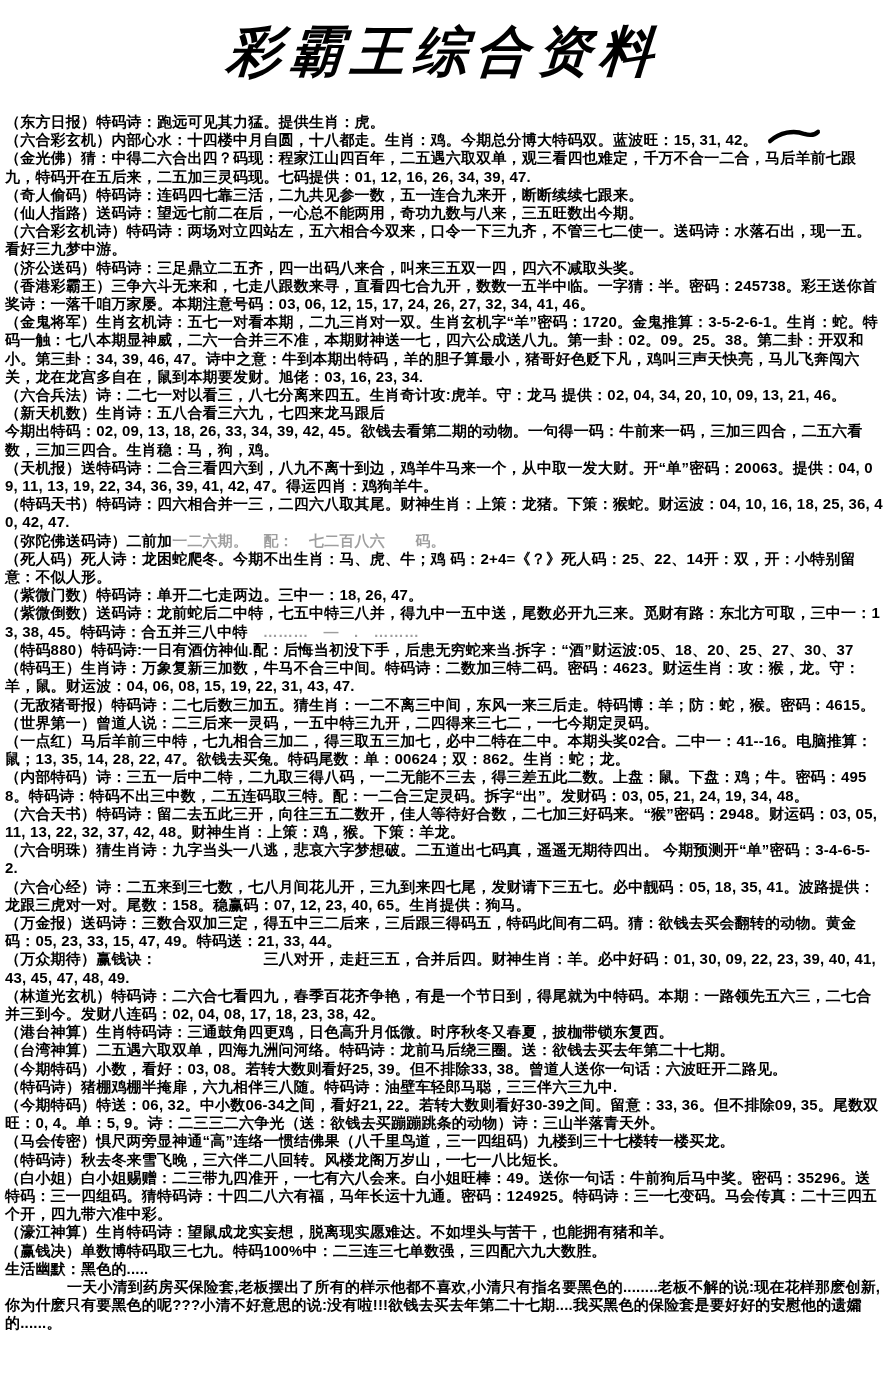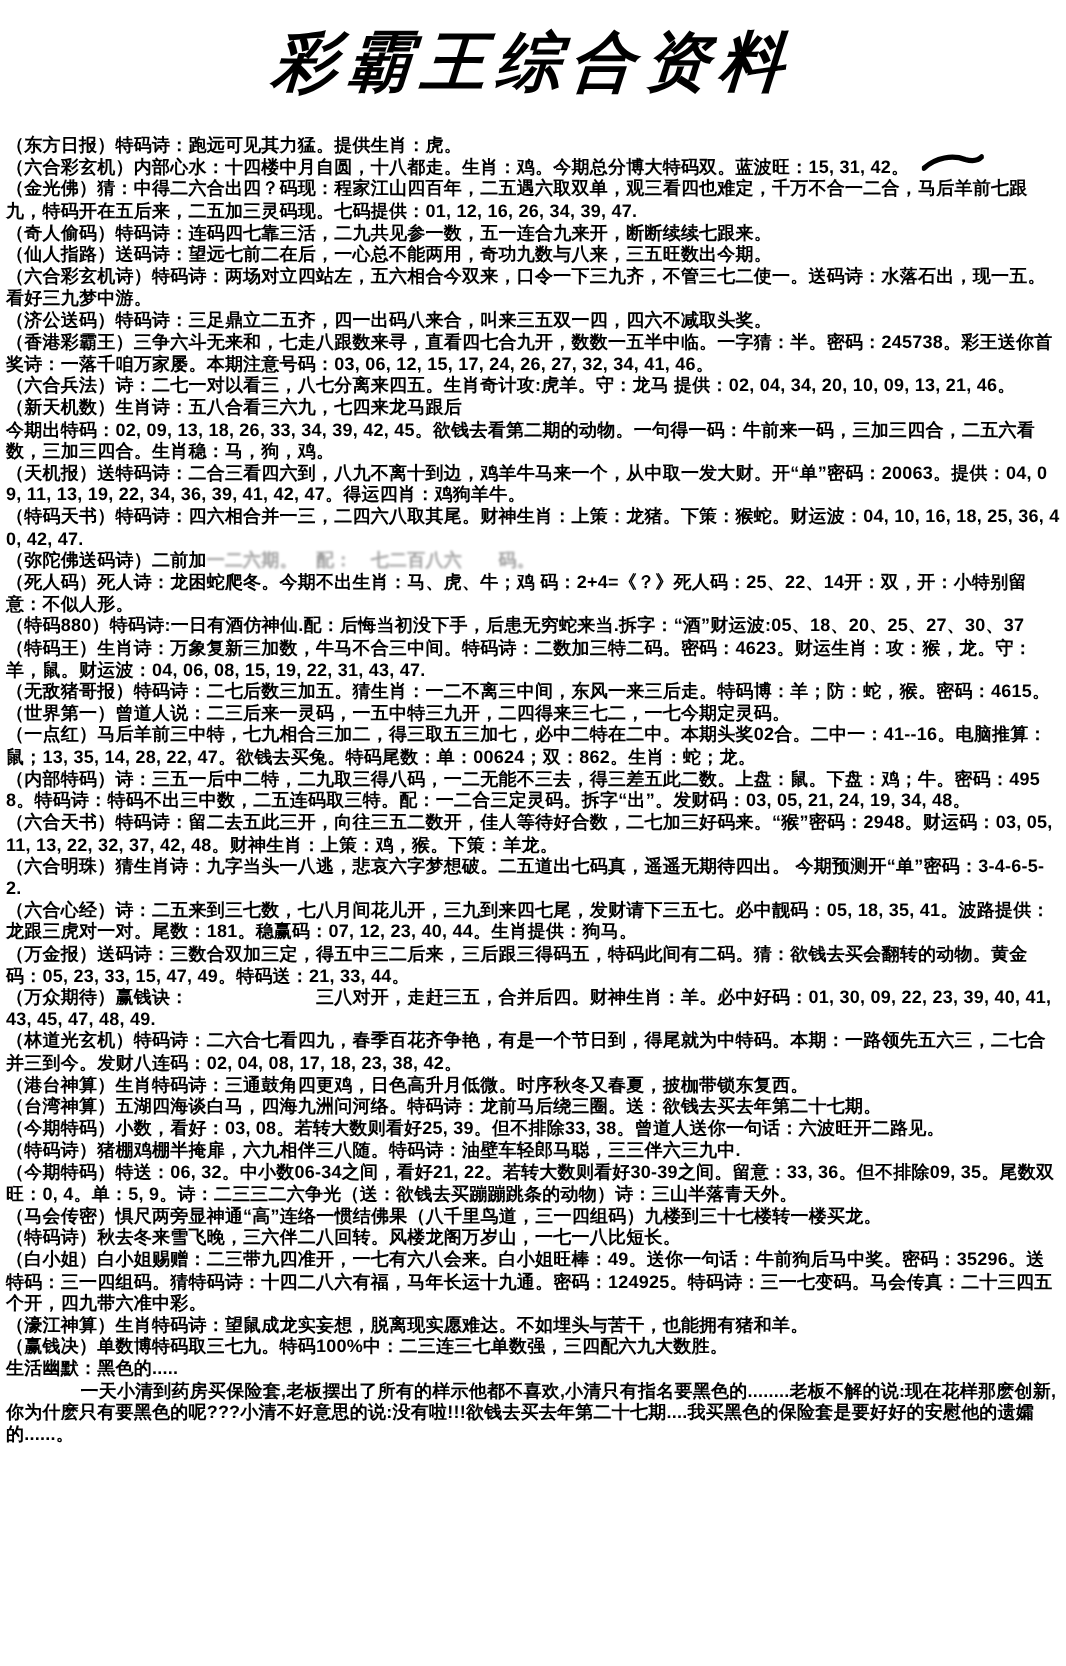--- a/index.html
+++ b/index.html
@@ -48,41 +48,44 @@
       <p><span>（东方日报）特码诗：跑远可见其力猛。提供生肖：虎。</span></p>
       <p><span>（六合彩玄机）内部心水：十四楼中月自圆，十八都走。生肖：鸡。今期总分博大特码双。蓝波旺：15, 31, 42。</span><svg class="swoosh" viewBox="0 0 60 16" width="52" height="14">
           <path d="M2 13 C14 3 30 1 42 6 C48 8 54 8 58 4" fill="none" stroke="#000" stroke-width="5" stroke-linecap="round"></path>
         </svg></p>
       <p><span>（金光佛）猜：中得二六合出四？码现：程家江山四百年，二五遇六取双单，观三看四也难定，千万不合一二合，马后羊前七跟九，特码开在五后来，二五加三灵码现。七码提供：01, 12, 16, 26, 34, 39, 47.</span></p>
       <p><span>（奇人偷码）特码诗：连码四七靠三活，二九共见参一数，五一连合九来开，断断续续七跟来。</span></p>
       <p><span>（仙人指路）送码诗：望远七前二在后，一心总不能两用，奇功九数与八来，三五旺数出今期。</span></p>
       <p><span>（六合彩玄机诗）特码诗：两场对立四站左，五六相合今双来，口令一下三九齐，不管三七二使一。送码诗：水落石出，现一五。看好三九梦中游。</span></p>
       <p><span>（济公送码）特码诗：三足鼎立二五齐，四一出码八来合，叫来三五双一四，四六不减取头奖。</span></p>
       <p><span>（香港彩霸王）三争六斗无来和，七走八跟数来寻，直看四七合九开，数数一五半中临。一字猜：半。密码：245738。彩王送你首奖诗：一落千咱万家屡。本期注意号码：03, 06, 12, 15, 17, 24, 26, 27, 32, 34, 41, 46。</span></p>
+      <p><span>（金鬼将军）生肖玄机诗：五七一对看本期，二九三肖对一双。生肖玄机字“羊”密码：1720。金鬼推算：3-5-2-6-1。生肖：蛇。特码一触：七八本期显神威，二六一合并三不准，本期财神送一七，四六公成送八九。第一卦：02。09。25。38。第二卦：开双和小。第三卦：34, 39, 46, 47。诗中之意：牛到本期出特码，羊的胆子算最小，猪哥好色贬下凡，鸡叫三声天快亮，马儿飞奔闯六关，龙在龙宫多自在，鼠到本期要发财。旭佬：03, 16, 23, 34.</span></p>
       <p><span>（六合兵法）诗：二七一对以看三，八七分离来四五。生肖奇计攻:虎羊。守：龙马 提供：02, 04, 34, 20, 10, 09, 13, 21, 46。</span></p>
       <p><span>（新天机数）生肖诗：五八合看三六九，七四来龙马跟后</span></p>
       <p><span>今期出特码：02, 09, 13, 18, 26, 33, 34, 39, 42, 45。欲钱去看第二期的动物。一句得一码：牛前来一码，三加三四合，二五六看数，三加三四合。生肖稳：马，狗，鸡。</span></p>
       <p><span>（天机报）送特码诗：二合三看四六到，八九不离十到边，鸡羊牛马来一个，从中取一发大财。开“单”密码：20063。提供：04, 09, 11, 13, 19, 22, 34, 36, 39, 41, 42, 47。得运四肖：鸡狗羊牛。</span></p>
       <p><span>（特码天书）特码诗：四六相合并一三，二四六八取其尾。财神生肖：上策：龙猪。下策：猴蛇。财运波：04, 10, 16, 18, 25, 36, 40, 42, 47.</span></p>
       <p><span>（弥陀佛送码诗）二前加</span><span class="faded">一二六期。　配：　七二百八六　　码。</span></p>
       <p><span>（死人码）死人诗：龙困蛇爬冬。今期不出生肖：马、虎、牛；鸡 码：2+4=《？》死人码：25、22、14开：双，开：小特别留意：不似人形。</span></p>
+      <p><span>（紫微门数）特码诗：单开二七走两边。三中一：18, 26, 47。</span></p>
+      <p><span>（紫微倒数）送码诗：龙前蛇后二中特，七五中特三八并，得九中一五中送，尾数必开九三来。觅财有路：东北方可取，三中一：13, 38, 45。特码诗：合五并三八中特</span><span class="faded">　………　—　.　………</span></p>
       <p><span>（特码880）特码诗:一日有酒仿神仙.配：后悔当初没下手，后患无穷蛇来当.拆字：“酒”财运波:05、18、20、25、27、30、37</span></p>
       <p><span>（特码王）生肖诗：万象复新三加数，牛马不合三中间。特码诗：二数加三特二码。密码：4623。财运生肖：攻：猴，龙。守：羊，鼠。财运波：04, 06, 08, 15, 19, 22, 31, 43, 47.</span></p>
       <p><span>（无敌猪哥报）特码诗：二七后数三加五。猜生肖：一二不离三中间，东风一来三后走。特码博：羊；防：蛇，猴。密码：4615。</span></p>
       <p><span>（世界第一）曾道人说：二三后来一灵码，一五中特三九开，二四得来三七二，一七今期定灵码。</span></p>
       <p><span>（一点红）马后羊前三中特，七九相合三加二，得三取五三加七，必中二特在二中。本期头奖02合。二中一：41--16。电脑推算：鼠；13, 35, 14, 28, 22, 47。欲钱去买兔。特码尾数：单：00624；双：862。生肖：蛇；龙。</span></p>
       <p><span>（内部特码）诗：三五一后中二特，二九取三得八码，一二无能不三去，得三差五此二数。上盘：鼠。下盘：鸡；牛。密码：4958。特码诗：特码不出三中数，二五连码取三特。配：一二合三定灵码。拆字“出”。发财码：03, 05, 21, 24, 19, 34, 48。</span></p>
       <p><span>（六合天书）特码诗：留二去五此三开，向往三五二数开，佳人等待好合数，二七加三好码来。“猴”密码：2948。财运码：03, 05, 11, 13, 22, 32, 37, 42, 48。财神生肖：上策：鸡，猴。下策：羊龙。</span></p>
       <p><span>（六合明珠）猜生肖诗：九字当头一八逃，悲哀六字梦想破。二五道出七码真，遥遥无期待四出。 今期预测开“单”密码：3-4-6-5-2.</span></p>
-      <p><span>（六合心经）诗：二五来到三七数，七八月间花儿开，三九到来四七尾，发财请下三五七。必中靓码：05, 18, 35, 41。波路提供：龙跟三虎对一对。尾数：181。稳赢码：07, 12, 23, 40, 44。生肖提供：狗马。</span></p>
+      <p><span>（六合心经）诗：二五来到三七数，七八月间花儿开，三九到来四七尾，发财请下三五七。必中靓码：05, 18, 35, 41。波路提供：龙跟三虎对一对。尾数：158。稳赢码：07, 12, 23, 40, 65。生肖提供：狗马。</span></p>
       <p><span>（万金报）送码诗：三数合双加三定，得五中三二后来，三后跟三得码五，特码此间有二码。猜：欲钱去买会翻转的动物。黄金码：05, 23, 33, 15, 47, 49。特码送：21, 33, 44。</span></p>
       <p><span>（万众期待）赢钱诀：　　　　　　　三八对开，走赶三五，合并后四。财神生肖：羊。必中好码：01, 30, 09, 22, 23, 39, 40, 41, 43, 45, 47, 48, 49.</span></p>
       <p><span>（林道光玄机）特码诗：二六合七看四九，春季百花齐争艳，有是一个节日到，得尾就为中特码。本期：一路领先五六三，二七合并三到今。发财八连码：02, 04, 08, 17, 18, 23, 38, 42。</span></p>
       <p><span>（港台神算）生肖特码诗：三通鼓角四更鸡，日色高升月低微。时序秋冬又春夏，披枷带锁东复西。</span></p>
-      <p><span>（台湾神算）五湖四海谈白马，四海九洲问河络。特码诗：龙前马后绕三圈。送：欲钱去买去年第二十七期。</span></p>
+      <p><span>（台湾神算）二五遇六取双单，四海九洲问河络。特码诗：龙前马后绕三圈。送：欲钱去买去年第二十七期。</span></p>
       <p><span>（今期特码）小数，看好：03, 08。若转大数则看好25, 39。但不排除33, 38。曾道人送你一句话：六波旺开二路见。</span></p>
       <p><span>（特码诗）猪棚鸡棚半掩扉，六九相伴三八随。特码诗：油壁车轻郎马聪，三三伴六三九中.</span></p>
       <p><span>（今期特码）特送：06, 32。中小数06-34之间，看好21, 22。若转大数则看好30-39之间。留意：33, 36。但不排除09, 35。尾数双旺：0, 4。单：5, 9。诗：二三三二六争光（送：欲钱去买蹦蹦跳条的动物）诗：三山半落青天外。</span></p>
       <p><span>（马会传密）惧尺两旁显神通“高”连络一惯结佛果（八千里鸟道，三一四组码）九楼到三十七楼转一楼买龙。</span></p>
       <p><span>（特码诗）秋去冬来雪飞晚，三六伴二八回转。风楼龙阁万岁山，一七一八比短长。</span></p>
       <p><span>（白小姐）白小姐赐赠：二三带九四准开，一七有六八会来。白小姐旺棒：49。送你一句话：牛前狗后马中奖。密码：35296。送特码：三一四组码。猜特码诗：十四二八六有福，马年长运十九通。密码：124925。特码诗：三一七变码。马会传真：二十三四五个开，四九带六准中彩。</span></p>
       <p><span>（濠江神算）生肖特码诗：望鼠成龙实妄想，脱离现实愿难达。不如埋头与苦干，也能拥有猪和羊。</span></p>
       <p><span>（赢钱决）单数博特码取三七九。特码100%中：二三连三七单数强，三四配六九大数胜。</span></p>
       <p><span>生活幽默：黑色的.....</span></p>
       <p class="indent"><span>一天小清到药房买保险套,老板摆出了所有的样示他都不喜欢,小清只有指名要黑色的........老板不解的说:现在花样那麽创新,你为什麽只有要黑色的呢???小清不好意思的说:没有啦!!!欲钱去买去年第二十七期....我买黑色的保险套是要好好的安慰他的遗孀的......。</span></p>

